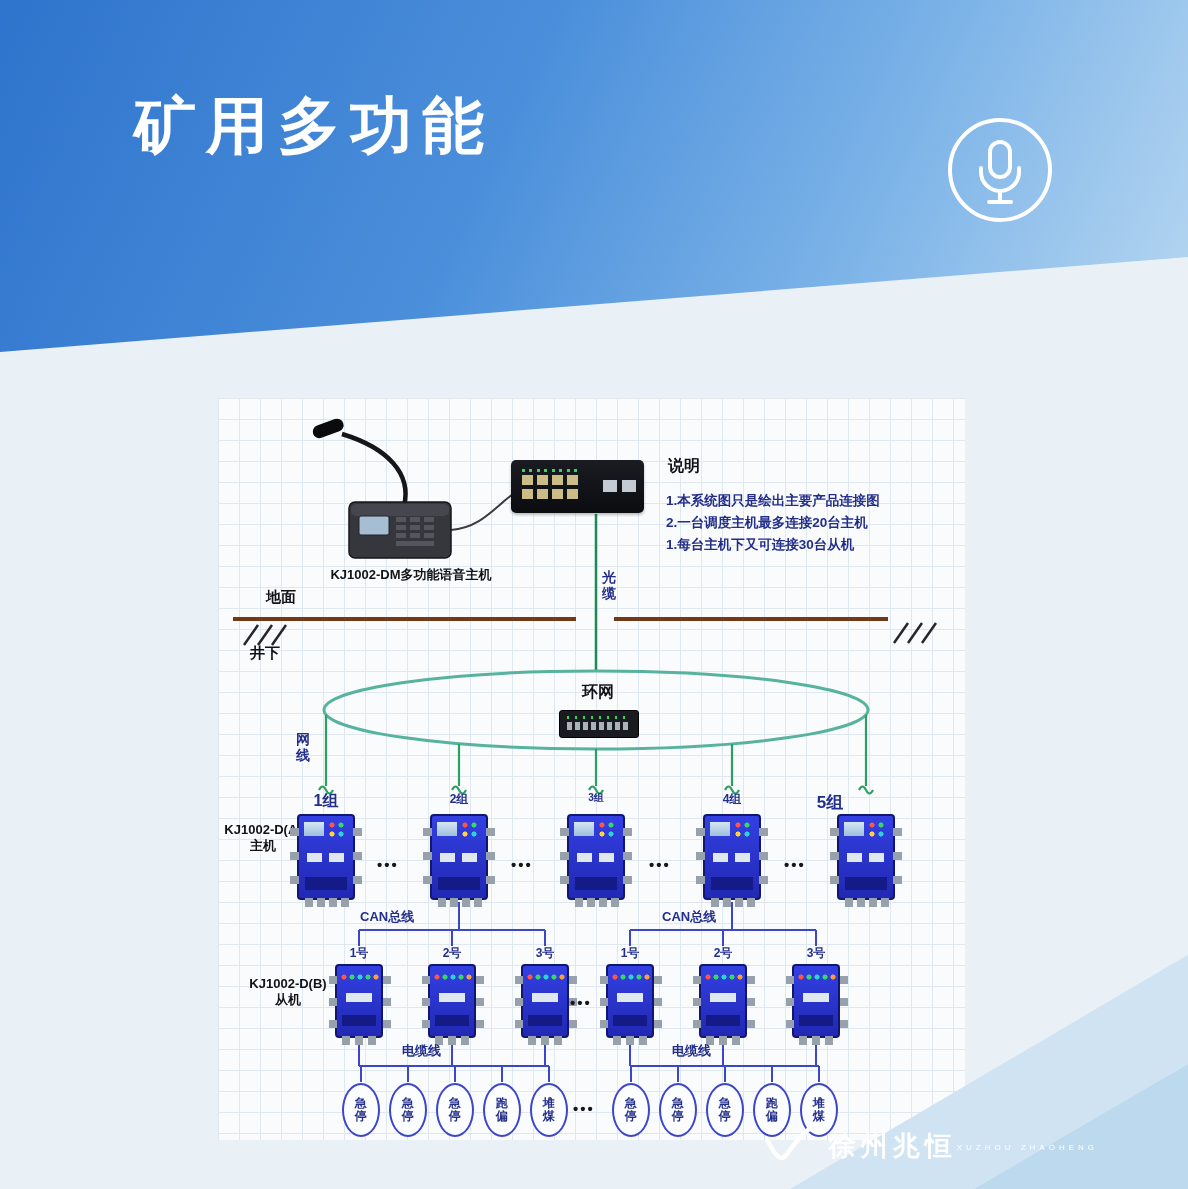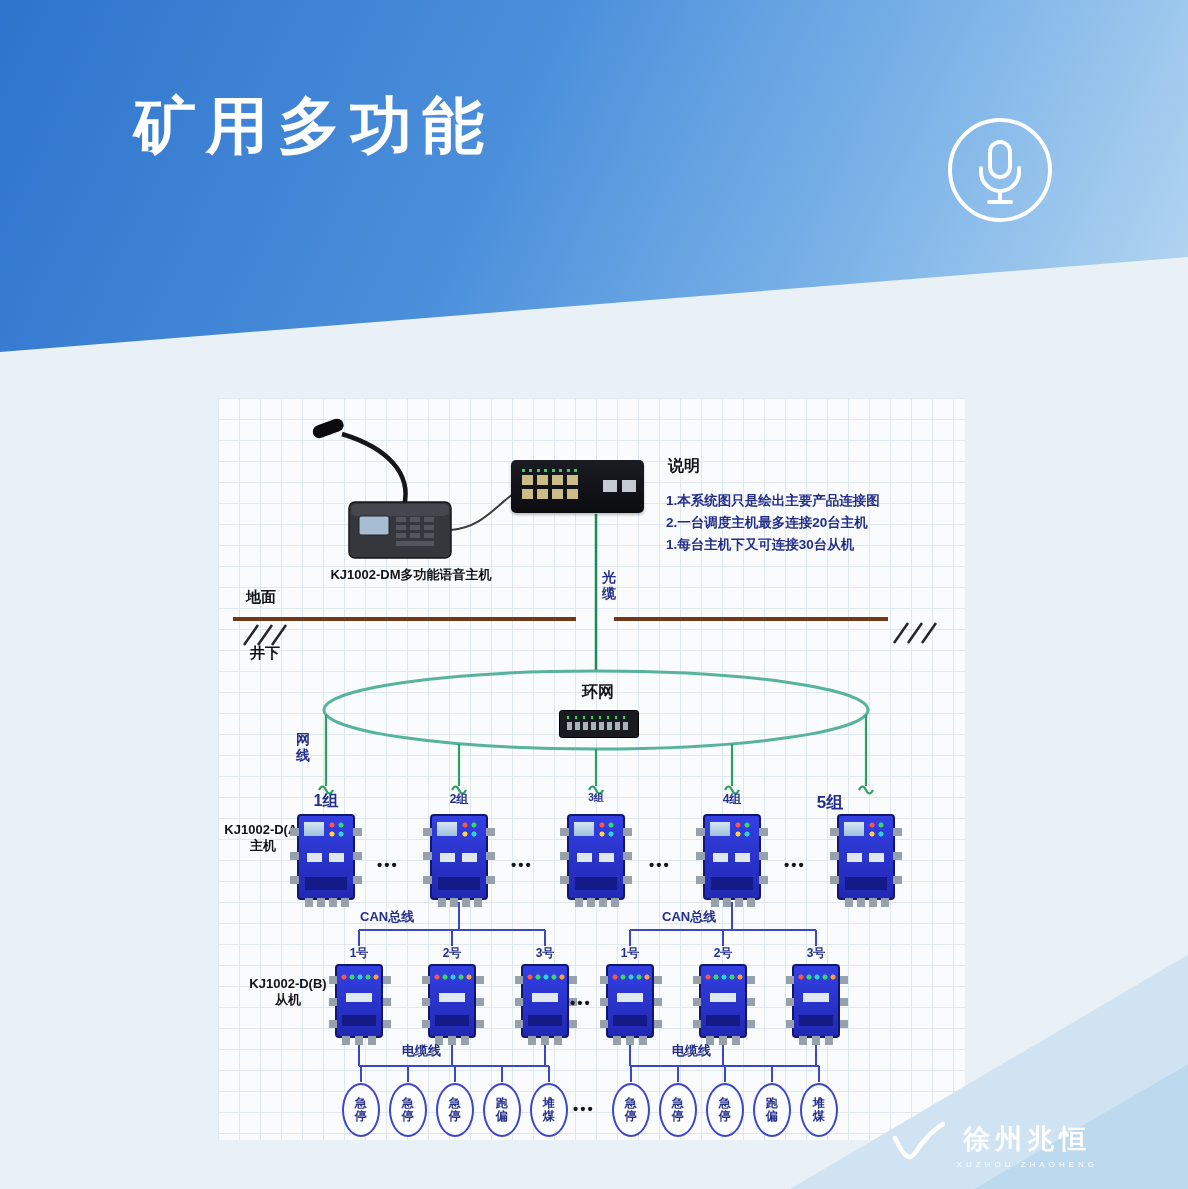--- a/index.html
+++ b/index.html
@@ -100,21 +100,21 @@
     background-size:8px 8px,8px 8px,8px 8px,8px 8px,8px 8px,26px 9px,34px 11px;
     background-repeat:no-repeat;}
 
   
   .sensor{position:absolute;width:38px;height:54px;border:2px solid #3b46c8;border-radius:50%;
     background:#fbfdff;box-sizing:border-box;display:flex;align-items:center;justify-content:center;
     font-size:12px;font-weight:bold;color:#232e8a;}
 
   
   .brand{position:absolute;right:90px;bottom:20px;z-index:4;display:flex;align-items:center;gap:12px;color:#fff;}
-  .brand-text{display:flex;flex-direction:column;align-items:center;}
+  .brand-text{display:flex;flex-direction:row;align-items:center;}
   .brand-cn{font-size:27px;font-weight:bold;letter-spacing:5px;}
   .brand-en{font-size:8px;letter-spacing:4px;margin-top:3px;}
 </style>
 </head>
 <body>
 
 <div class="page">
 
   <header class="hero">
     <div class="hero-title1">矿用多功能</div>
@@ -204,21 +204,21 @@
     <div class="dlabel center" style="left:93px;top:168px;width:200px;font-size:13px;">KJ1002-DM多功能语音主机</div>
 
     <div class="notes-title">说明</div>
     <div class="notes">
       <div>1.本系统图只是绘出主要产品连接图</div>
       <div>2.一台调度主机最多连接20台主机</div>
       <div>1.每台主机下又可连接30台从机</div>
     </div>
 
     <div class="blabel" style="left:384px;top:172px;font-size:14px;"><span class="stack">光缆</span></div>
-    <div class="dlabel" style="left:28px;top:190px;font-size:15px;">地面</div>
+    <div class="dlabel" style="left:48px;top:190px;font-size:15px;">地面</div>
     <div class="dlabel" style="left:32px;top:246px;font-size:15px;">井下</div>
     <div class="dlabel center" style="left:341px;top:284px;width:78px;font-size:16px;text-align:center;">环网</div>
     <div class="ring-switch">
         <div class="face"></div>
       </div>
     <div class="blabel" style="left:78px;top:334px;font-size:14px;"><span class="stack">网线</span></div>
 
     <div class="blabel center" style="left:88px;top:393px;width:40px;font-size:16px;">1组</div>
     <div class="blabel center" style="left:221px;top:393px;width:40px;font-size:12px;">2组</div>
     <div class="blabel center" style="left:358px;top:393px;width:40px;font-size:10px;">3组</div>

